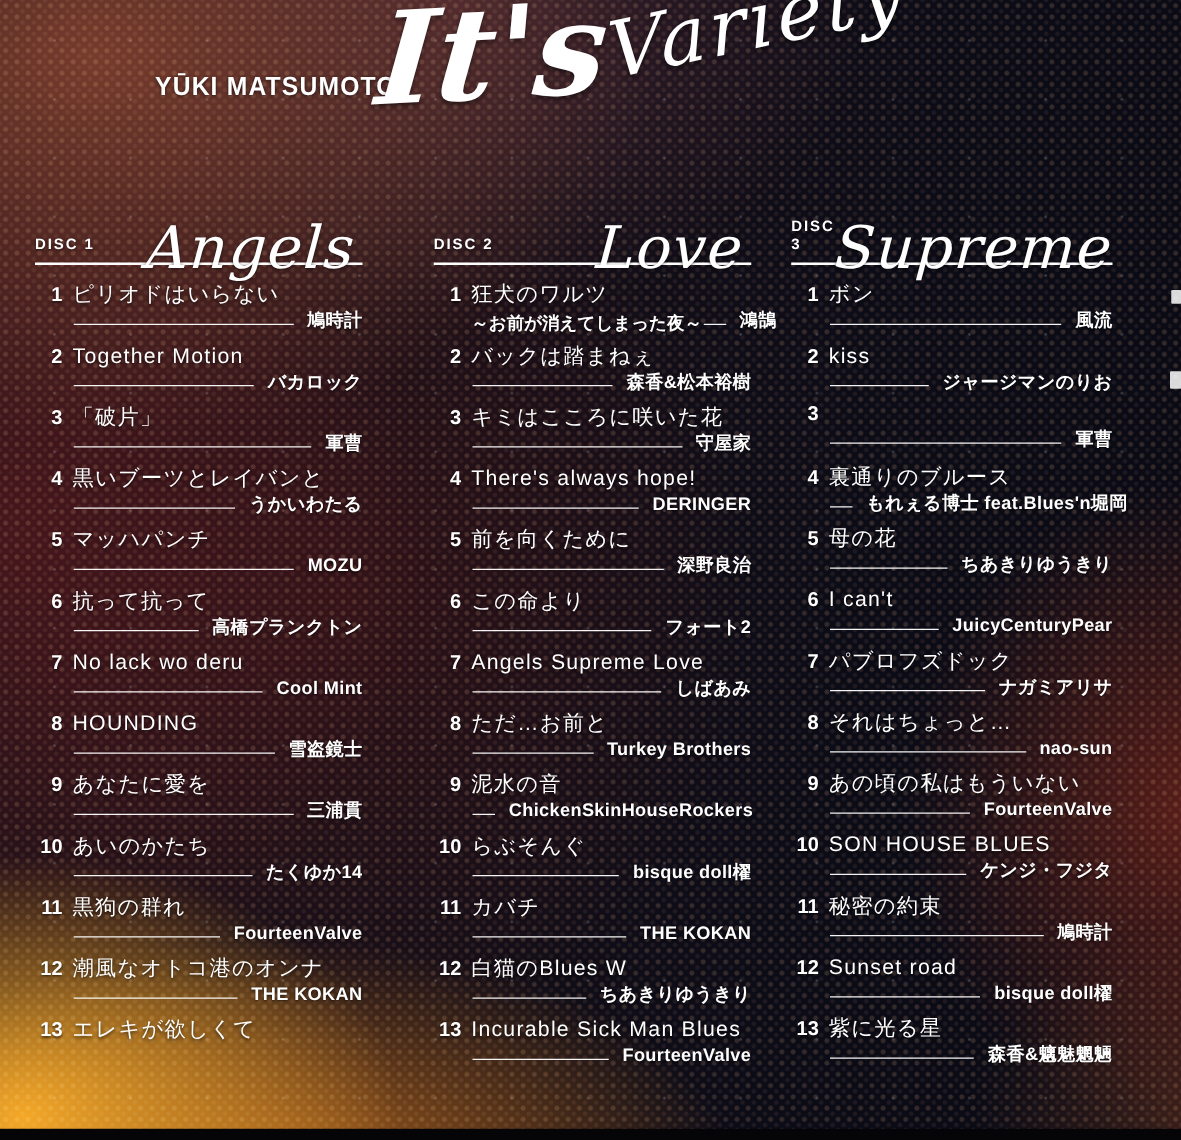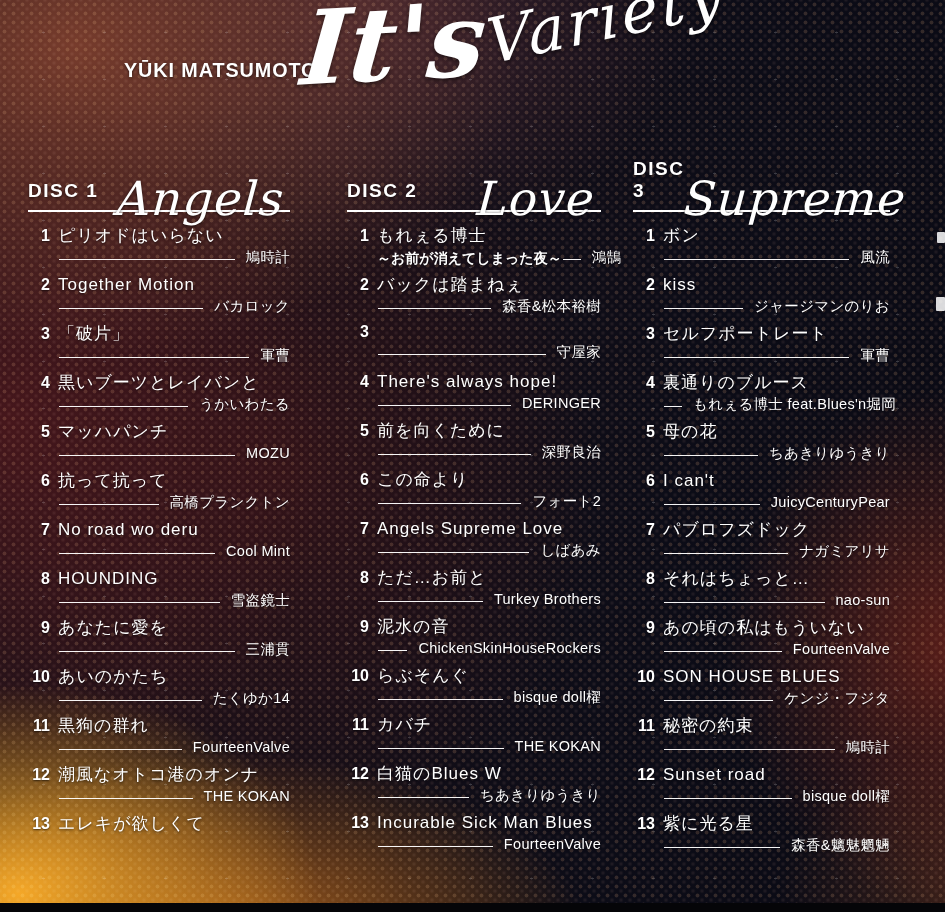--- a/index.html
+++ b/index.html
@@ -54,42 +54,42 @@
   
   .disc-col{position:absolute;top:158px;}
   .col-0{left:28px;width:262px;}
   .col-1{left:347px;width:254px;}
   .col-2{left:633px;width:257px;}
 
   .disc-header{
     display:flex;justify-content:space-between;align-items:flex-end;
     border-bottom:2px solid #fff;height:52px;
   }
-  .disc-label{font-size:19px;font-weight:bold;letter-spacing:1.5px;padding-bottom:8px;
+  .disc-label{font-size:12px;font-weight:bold;letter-spacing:1.5px;padding-bottom:8px;
               text-shadow:0 1px 3px rgba(0,0,0,.6);}
   .disc-title{
     font-family:"DejaVu Serif","Liberation Serif",serif;font-style:italic;
     font-size:47px;line-height:.85;margin-bottom:-9px;margin-right:6px;
     letter-spacing:1px;transform:skewX(-4deg);
     text-shadow:0 1px 3px rgba(0,0,0,.6);
   }
 
   .track-list{margin-top:13px;}
   .track{margin-bottom:7px;min-height:41px;}
   .track-head{display:flex;align-items:baseline;}
   .track-number{width:22px;flex:none;text-align:right;font-size:16px;font-weight:bold;
                 text-shadow:0 1px 2px rgba(0,0,0,.6);}
   .track-title{margin-left:8px;font-size:17px;font-weight:normal;letter-spacing:1px;
                line-height:21px;white-space:nowrap;text-shadow:0 1px 3px rgba(0,0,0,.65);}
   .track-sub{display:flex;align-items:flex-end;margin-left:30px;margin-top:1px;min-height:20px;}
   .track-subtitle{font-size:14px;font-weight:bold;white-space:nowrap;line-height:18px;
                   text-shadow:0 1px 2px rgba(0,0,0,.6);}
   .rule{flex:1;min-width:18px;border-bottom:1.7px solid rgba(255,255,255,.96);
         margin:0 11px 7px 1px;}
-  .track-artist{font-size:14.5px;font-weight:normal;white-space:nowrap;letter-spacing:.3px;
+  .track-artist{font-size:14.5px;font-weight:bold;white-space:nowrap;letter-spacing:.3px;
                 line-height:19px;text-shadow:0 1px 2px rgba(0,0,0,.6);}
   .flower-icon{color:#ef7d8c;font-size:15px;margin-left:2px;}
   .sparkle-icon{color:#f6c94d;font-size:15px;margin-left:1px;}
 </style>
 </head>
 <body>
 
 <div class="page">
   <div class="bg"></div>
   <div class="dots"></div>
@@ -162,21 +162,21 @@
             <span class="track-title">抗って抗って</span>
           </div>
           <div class="track-sub">
             <span class="rule"></span>
             <span class="track-artist">高橋プランクトン</span>
           </div>
         </div>
         <div class="track">
           <div class="track-head">
             <span class="track-number">7</span>
-            <span class="track-title">No road wo deru</span>
+            <span class="track-title">No lack wo deru</span>
           </div>
           <div class="track-sub">
             <span class="rule"></span>
             <span class="track-artist">Cool Mint</span>
           </div>
         </div>
         <div class="track">
           <div class="track-head">
             <span class="track-number">8</span>
             <span class="track-title">HOUNDING</span>
@@ -237,41 +237,42 @@
 
   <div class="disc-col col-1">
     <div class="disc-header">
       <span class="disc-label">DISC 2</span>
       <span class="disc-title">Love</span>
     </div>
     <div class="track-list">
         <div class="track">
           <div class="track-head">
             <span class="track-number">1</span>
-            <span class="track-title">もれぇる博士</span>
+            <span class="track-title">狂犬のワルツ</span>
           </div>
           <div class="track-sub">
             <span class="track-subtitle">～お前が消えてしまった夜～</span>
             <span class="rule"></span>
             <span class="track-artist">鴻鵠</span>
           </div>
         </div>
         <div class="track">
           <div class="track-head">
             <span class="track-number">2</span>
             <span class="track-title">バックは踏まねぇ</span>
           </div>
           <div class="track-sub">
             <span class="rule"></span>
             <span class="track-artist">森香&amp;松本裕樹</span>
           </div>
         </div>
         <div class="track">
           <div class="track-head">
             <span class="track-number">3</span>
+            <span class="track-title">キミはこころに咲いた花</span>
           </div>
           <div class="track-sub">
             <span class="rule"></span>
             <span class="track-artist">守屋家</span>
           </div>
         </div>
         <div class="track">
           <div class="track-head">
             <span class="track-number">4</span>
             <span class="track-title">There's always hope!</span>
@@ -396,21 +397,20 @@
             <span class="track-title">kiss</span>
           </div>
           <div class="track-sub">
             <span class="rule"></span>
             <span class="track-artist">ジャージマンのりお</span>
           </div>
         </div>
         <div class="track">
           <div class="track-head">
             <span class="track-number">3</span>
-            <span class="track-title">セルフポートレート</span>
           </div>
           <div class="track-sub">
             <span class="rule"></span>
             <span class="track-artist">軍曹</span>
           </div>
         </div>
         <div class="track">
           <div class="track-head">
             <span class="track-number">4</span>
             <span class="track-title">裏通りのブルース</span>

